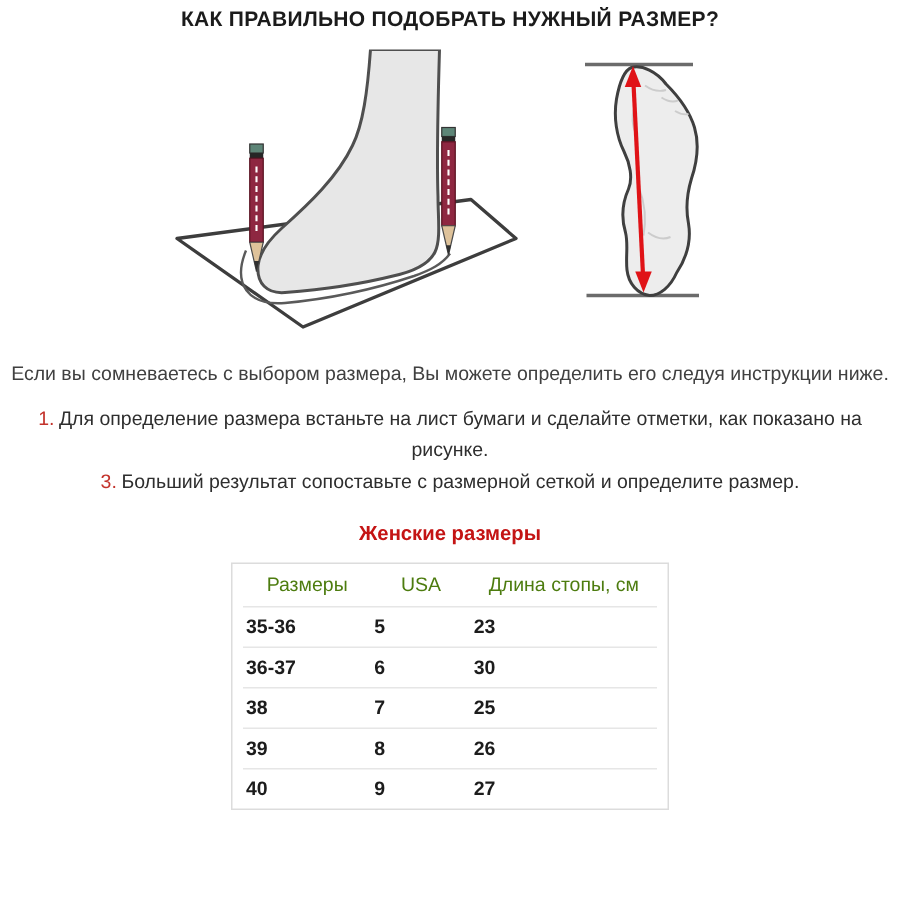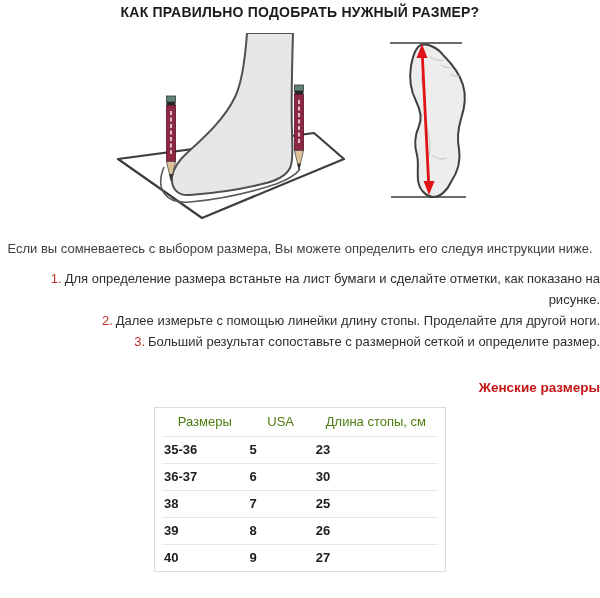--- a/index.html
+++ b/index.html
@@ -33,31 +33,31 @@
     margin-top: 16px;
     font-size: 13px;
     text-align: center;
     color: #404040;
   }
 
   .instructions { margin-top: 12px; }
   .instruction-line {
     font-size: 13px;
     line-height: 21px;
-    text-align: right;
+    text-align: center;
     color: #2e2e2e;
   }
   .instruction-line .num {
     color: #c3322b;
     margin-right: 3px;
   }
 
   .table-heading {
-    margin-top: 28px;
-    text-align: right;
+    margin-top: 17px;
+    text-align: center;
     font-size: 13.5px;
     font-weight: 700;
     color: #c41414;
   }
 
   .table-wrap {
     width: 292px;
     margin: 12px auto 0;
     border: 1px solid #dcdcdc;
     padding: 0 7px;
@@ -164,23 +164,20 @@
 
   </div>
 
   <div class="intro">Если вы сомневаетесь с выбором размера, Вы можете определить его следуя инструкции ниже.</div>
 
   <div class="instructions">
     <div class="instruction-line">
       <span class="num">1.</span><span>Для определение размера встаньте на лист бумаги и сделайте отметки, как показано на рисунке.</span>
     </div>
     <div class="instruction-line">
-      <span class="num">2.</span><span>Далее измерьте с помощью линейки длину стопы. Проделайте для другой ноги.</span>
-    </div>
-    <div class="instruction-line">
       <span class="num">3.</span><span>Больший результат сопоставьте с размерной сеткой и определите размер.</span>
     </div>
   </div>
 
   <div class="table-heading">Женские размеры</div>
 
   <div class="table-wrap">
     <table class="size-table">
       <thead>
         <tr>

